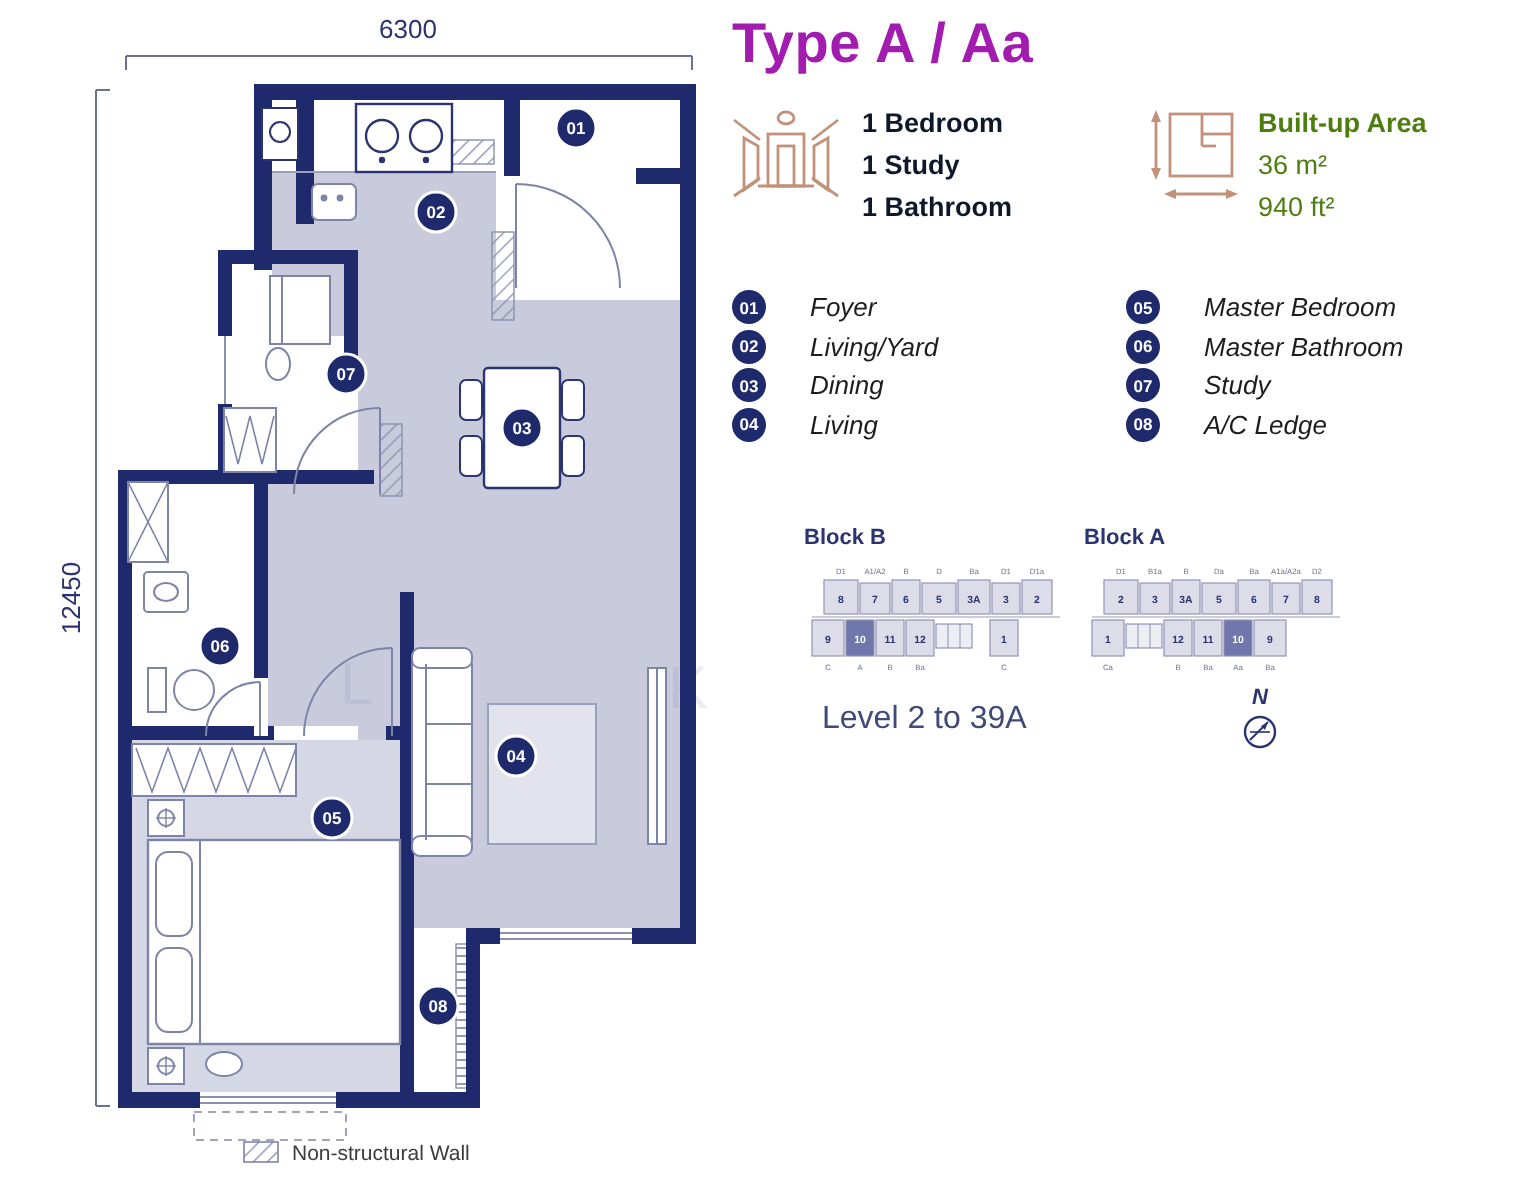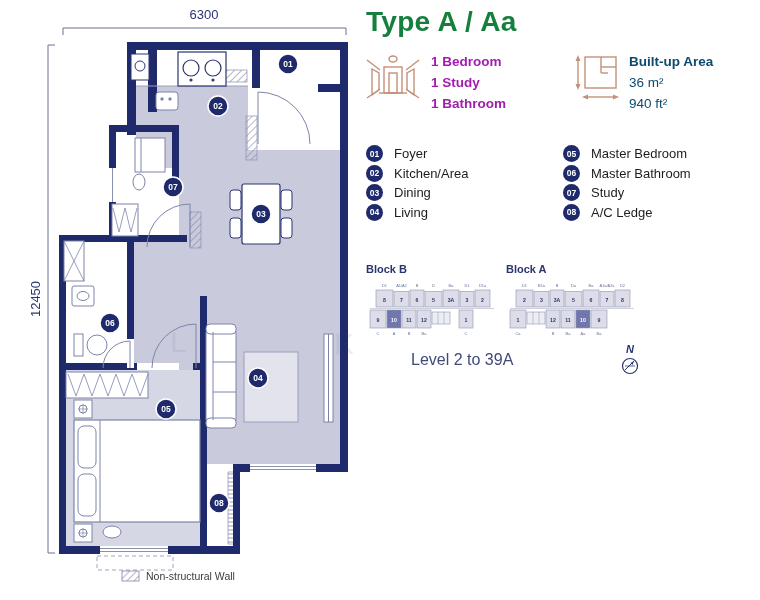--- a/index.html
+++ b/index.html
@@ -1,32 +1,32 @@
 <!DOCTYPE html>
 <html><head>
 <meta charset="utf-8">
 <style>
   html,body{margin:0;padding:0;background:#fff;}
   .canvas{position:relative;width:755px;height:600px;background:#fff;overflow:hidden;
           font-family:"Liberation Sans",sans-serif;color:#1f2a6c;}
   .abs{position:absolute;}
   
-  .title{left:366px;top:6px;font-size:28px;font-weight:bold;color:#15803d;letter-spacing:.3px;}
+  .title{left:366px;top:6px;font-size:28px;font-weight:bold;color:#a21caf;letter-spacing:.3px;}
   .info-room-icon{left:364px;top:52px;}
-  .info-room-text{left:431px;top:51px;font-size:13.5px;font-weight:bold;color:#a21caf;line-height:21px;}
+  .info-room-text{left:431px;top:51px;font-size:13.5px;font-weight:bold;color:#0f172a;line-height:21px;}
   .info-area-icon{left:574px;top:52px;}
-  .info-area-text{left:629px;top:51px;font-size:13.5px;color:#0c4a6e;line-height:21px;}
+  .info-area-text{left:629px;top:51px;font-size:13.5px;color:#4d7c0f;line-height:21px;}
   .info-area-text .b{font-weight:bold;}
   .legend{left:366px;top:144px;display:flex;}
   .legend-col{width:197px;}
   .legend-item{display:flex;align-items:center;height:19px;margin-bottom:0.5px;}
   .badge{width:17px;height:17px;border-radius:50%;background:#1f2a6c;color:#fff;
          font-size:8.5px;font-weight:bold;display:flex;align-items:center;justify-content:center;flex:0 0 17px;}
-  .legend-label{margin-left:11px;font-size:13px;color:#1d1d1d;}
-  .block{position:absolute;top:263px;width:132px;}
+  .legend-label{margin-left:22px;font-size:13px;color:#1d1d1d;font-style:italic;}
+  .block{position:absolute;top:263px;width:132px;margin-left:36px;}
   .block-b{left:366px;} .block-a{left:506px;}
   .block-title{font-size:11px;font-weight:bold;color:#2b3470;margin-bottom:3px;}
   .note-level{left:376px;top:351px;font-size:16px;color:#3f4a78;padding-left:35px;}
   .note-measure{left:366px;top:376px;font-size:11px;color:#474747;}
   .compass{left:616px;top:344px;width:28px;text-align:center;}
   .compass-n{font-size:11px;font-weight:bold;font-style:italic;color:#2b3470;line-height:11px;}
   text{font-family:"Liberation Sans",sans-serif;}
 </style>
 </head>
 <body>
@@ -293,21 +293,21 @@
   </div>
 
   <div class="abs legend">
     <div class="legend-col">
       <div class="legend-item">
         <span class="badge">01</span>
         <span class="legend-label">Foyer</span>
         </div>
       <div class="legend-item">
         <span class="badge">02</span>
-        <span class="legend-label">Kitchen/Area</span>
+        <span class="legend-label">Living/Yard</span>
         </div>
       <div class="legend-item">
         <span class="badge">03</span>
         <span class="legend-label">Dining</span>
         </div>
       <div class="legend-item">
         <span class="badge">04</span>
         <span class="legend-label">Living</span>
         </div>
     </div>

